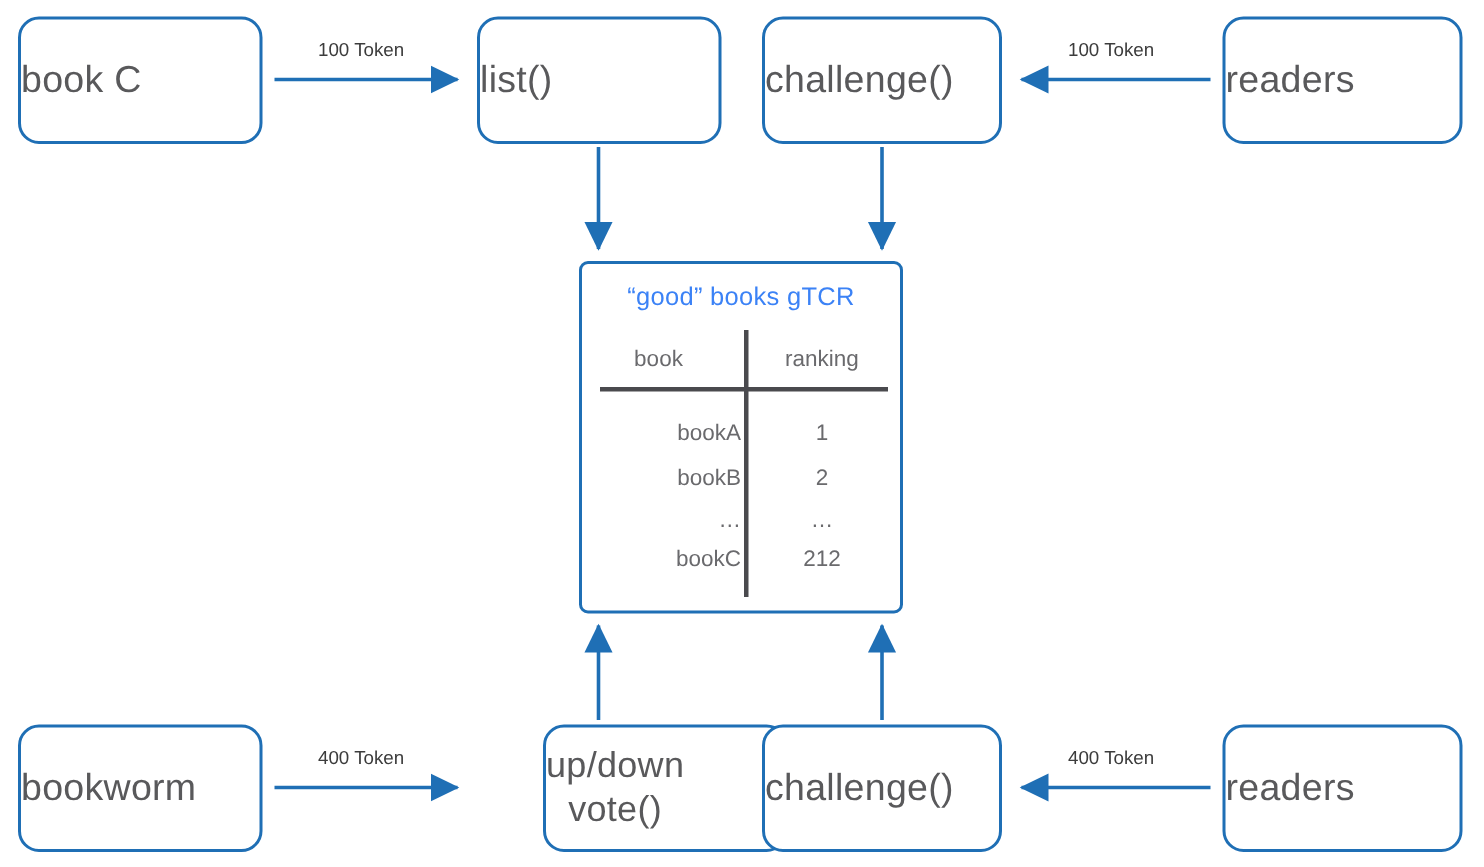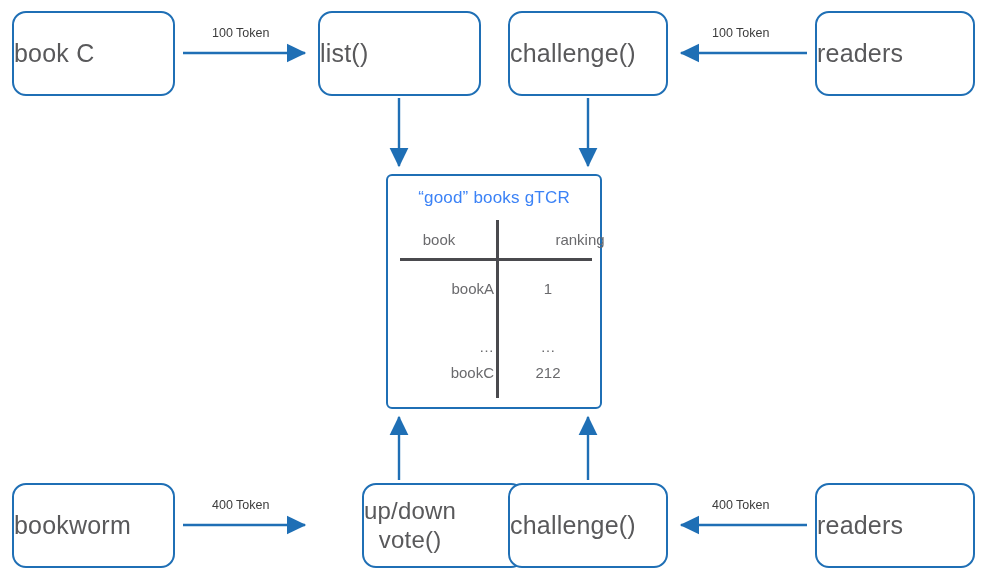--- a/index.html
+++ b/index.html
@@ -89,21 +89,21 @@
     background: #4a4a4e;
   }
   .tbl-head {
     position: absolute;
     top: 55px;
     color: #6a6a6d;
     font-size: 15px;
     text-align: center;
   }
   #th-book    { left: 3px;  width: 96px; }
-  #th-ranking { left: 112px; width: 96px; padding-left: 32px; }
+  #th-ranking { left: 112px; width: 96px; }
 
   .tbl-row {
     position: absolute;
     left: 0;
     width: 100%;
     height: 26px;
     color: #6a6a6d;
     font-size: 15px;
   }
   .tbl-row .c-book {
@@ -230,20 +230,24 @@
     <div id="gtcr-title">“good” books gTCR</div>
     <div class="tbl-divider-v"></div>
     <div class="tbl-divider-h"></div>
     <div class="tbl-head" id="th-book">book</div>
     <div class="tbl-head" id="th-ranking">ranking</div>
 
     <div class="tbl-row" style="top:104px;">
       <span class="c-book">bookA</span>
       <span class="c-rank">1</span>
     </div>
+    <div class="tbl-row" style="top:134px;">
+      <span class="c-book">bookB</span>
+      <span class="c-rank">2</span>
+    </div>
     <div class="tbl-row" style="top:162px;">
       <span class="c-book">…</span>
       <span class="c-rank">…</span>
     </div>
     <div class="tbl-row" style="top:188px;">
       <span class="c-book">bookC</span>
       <span class="c-rank">212</span>
     </div>
   </div>
 

